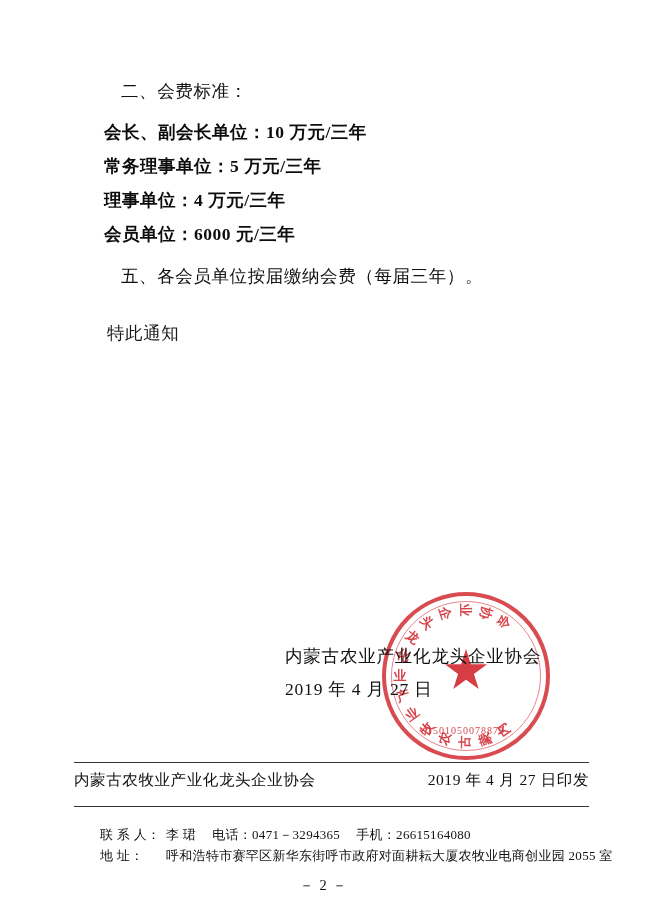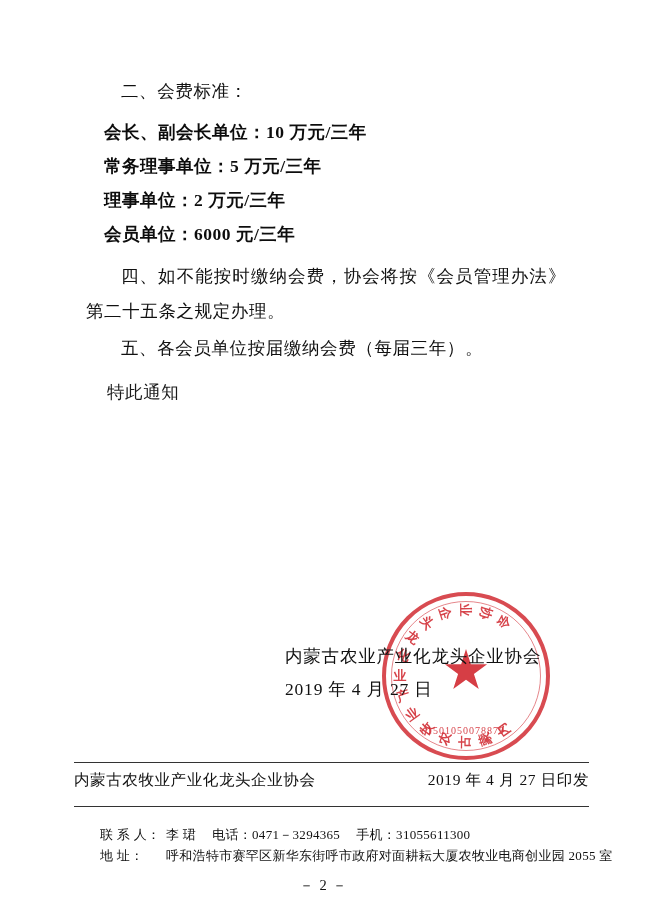--- a/index.html
+++ b/index.html
@@ -47,21 +47,21 @@
   }
   .fee-item {
     font-size: 17.5px;
     font-weight: bold;
     line-height: 34px;
     letter-spacing: 0.5px;
     padding-left: 18px;
     color: #0d0d0d;
   }
   .notice-final {
-    margin-top: 10px;
+    margin-top: 23px;
     font-size: 17.5px;
     line-height: 32px;
     text-indent: 1.2em;
     letter-spacing: 0.6px;
   }
 
   
   .signature {
     position: absolute;
     right: 52px;
@@ -211,25 +211,24 @@
 
 <div class="page">
 
   <div class="content">
 
     <p class="para indent2">二、会费标准：</p>
 
     <div class="fee-list">
       <div class="fee-item">会长、副会长单位：10 万元/三年</div>
       <div class="fee-item">常务理事单位：5 万元/三年</div>
-      <div class="fee-item">理事单位：2 万元/三年</div>
+      <div class="fee-item">理事单位：4 万元/三年</div>
       <div class="fee-item">会员单位：6000 元/三年</div>
     </div>
 
-    <p class="para indent2">四、如不能按时缴纳会费，协会将按《会员管理办法》第二十五条之规定办理。</p>
     <p class="para indent2">五、各会员单位按届缴纳会费（每届三年）。</p>
 
     <p class="notice-final">特此通知</p>
   </div>
 
   <div class="seal">
     <div class="seal-ring"></div>
     <div class="seal-inner-ring"></div>
     <div class="seal-arc-text" id="seal-arc">
         <span style="transform: rotate(-215deg) translate(0px, -66px) rotate(90deg) translate(-50%, -50%);">内</span>
@@ -266,21 +265,21 @@
 
   <div class="contact">
     <div class="contact-row">
       <span class="contact-label">联 系 人：</span>
       <span>李 珺</span>
       <span class="contact-gap"></span>
       <span>电话：</span>
       <span>0471－3294365</span>
       <span class="contact-gap"></span>
       <span>手机：</span>
-      <span>31055611300</span>
+      <span>26615164080</span>
     </div>
     <div class="contact-row">
       <span class="contact-label">地    址：</span>
       <span>呼和浩特市赛罕区新华东街呼市政府对面耕耘大厦农牧业电商创业园 2055 室</span>
     </div>
   </div>
 
   <div class="page-number">－ 2 －</div>
 
 </div>

